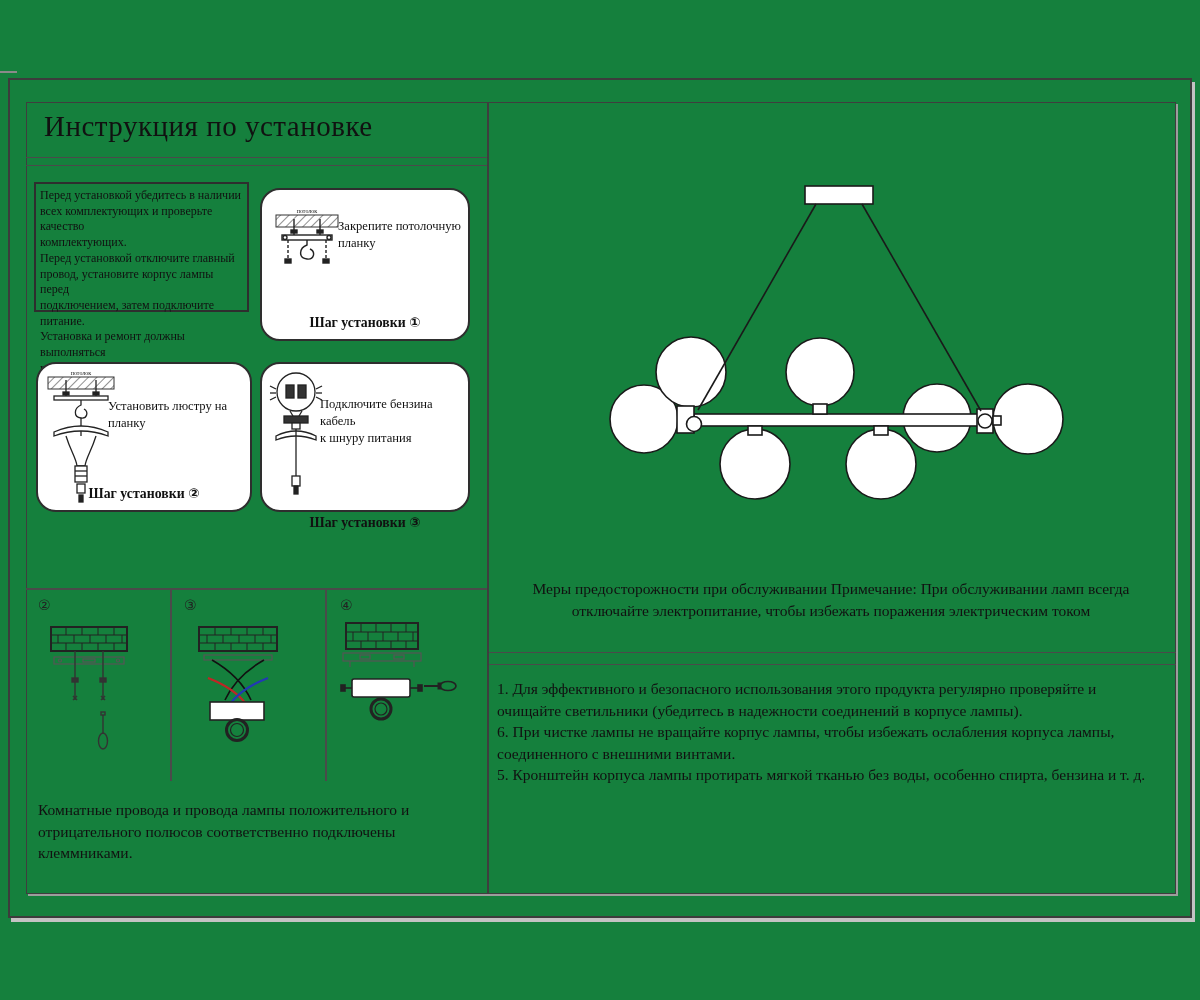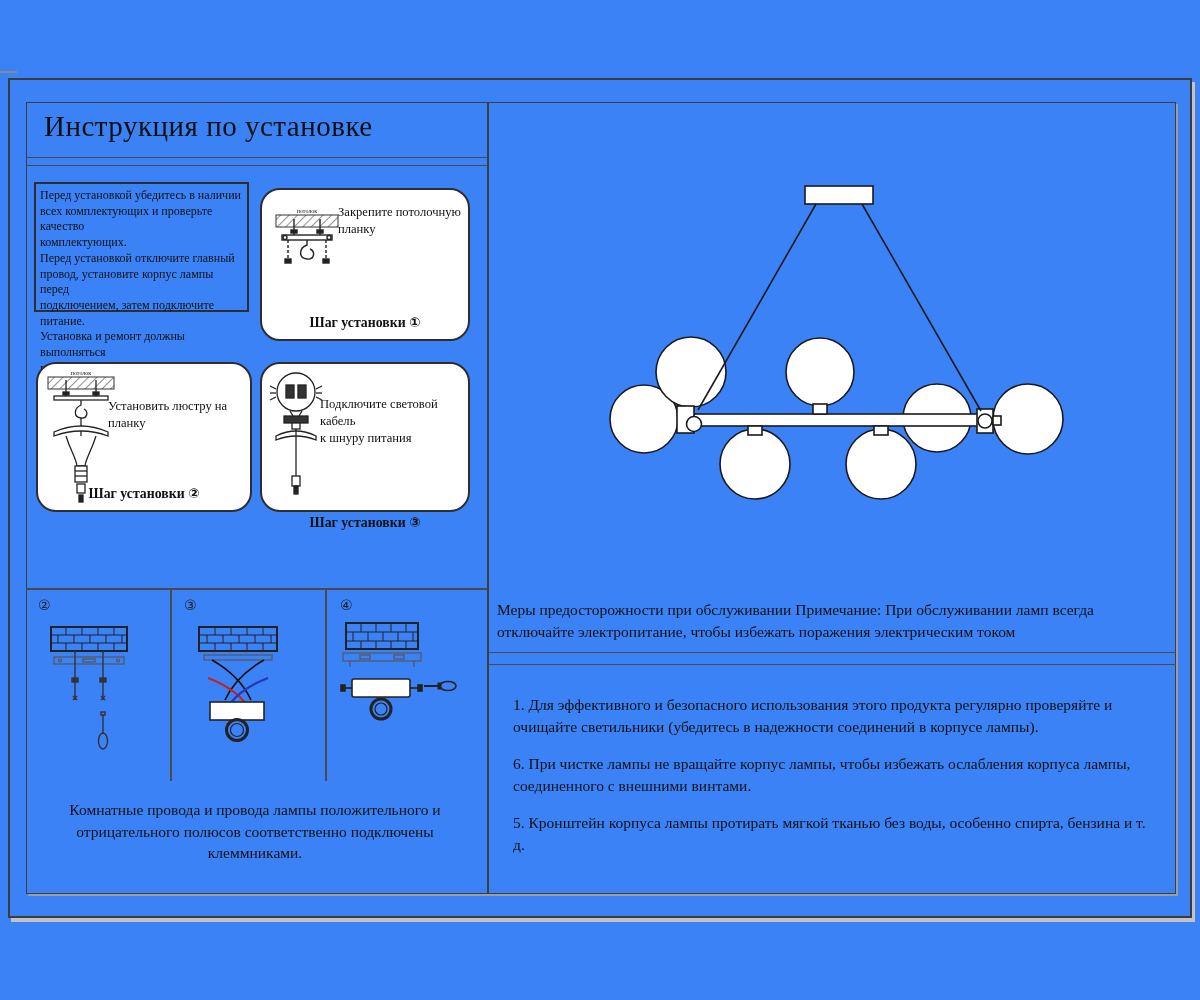--- a/index.html
+++ b/index.html
@@ -1,17 +1,17 @@
 <!DOCTYPE html>
 <html><head>
 <meta charset="utf-8">
 <style>
   html,body { margin:0; padding:0; background:#ffffff; }
   .page {
-    position:relative; width:1200px; height:1000px; background:#3b82f6;
+    position:relative; width:1200px; height:1000px; background:#15803d;
     font-family:"Liberation Serif","DejaVu Serif",serif; color:#111; overflow:hidden;
   }
   .abs { position:absolute; }
   .line { position:absolute; background:#4a4a4a; }
   .frame-outer {
     position:absolute; left:8px; top:78px; width:1184px; height:840px;
     border:2px solid #3c3c3c; box-shadow:3px 4px 0 0 #c3c3c3; box-sizing:border-box;
   }
   .frame-inner {
     position:absolute; left:26px; top:102px; width:1150px; height:792px;
@@ -28,29 +28,29 @@
     font-size:12px; line-height:15.7px; white-space:pre-line;
   }
   .step-box {
     position:absolute; border:2px solid #2e2e2e; border-radius:20px; box-sizing:border-box; background:#fff;
   }
   .step-text { position:absolute; font-size:12.6px; line-height:17px; white-space:pre-line; }
   .step-label { position:absolute; font-size:13.8px; text-align:center; white-space:nowrap;font-weight:bold; }
   .circled { font-family:"DejaVu Sans",sans-serif; font-size:13.5px; }
   .panel-num { position:absolute; font-family:"DejaVu Sans",sans-serif; font-size:14px; color:#222; }
   .caption {
-    position:absolute; left:38px; top:799px; width:434px; text-align:center;
+    position:absolute; left:38px; top:799px; width:434px; 
     font-size:15.5px; line-height:21.5px; white-space:pre-line;
   }
   .note {
-    position:absolute; left:497px; top:599px; width:668px;
-    font-size:15.5px; line-height:22px; white-space:pre-line;
+    position:absolute; left:497px; top:578px; width:668px;
+    font-size:15.5px; line-height:22px; white-space:pre-line;text-align:center;
   }
   .maint { position:absolute; left:497px; top:678px; width:676px; font-size:15.5px; line-height:21.5px; }
-  .maint p { margin:16px; white-space:pre-line; }
+  .maint p { margin:0; white-space:pre-line; }
   svg text { font-family:"Liberation Serif",serif; fill:#111; }
   svg { display:block; }
 </style>
 </head>
 <body>
 
 <div class="page">
 
   <div class="abs" style="left:0;top:71px;width:17px;height:2px;background:#8a8a8a;"></div>
 
@@ -89,21 +89,21 @@
       <rect x="10" y="29" width="50" height="5" fill="#fff"></rect>
       <circle cx="13" cy="31.5" r="2"></circle>
         <circle cx="57" cy="31.5" r="2"></circle>
       <path d="M35,34 v5 c-8,3 -9,13 0,14 c7,1 9,-7 3,-10"></path>
       <line x1="16" y1="34" x2="16" y2="53" stroke-dasharray="3,2"></line>
         <line x1="54" y1="34" x2="54" y2="53" stroke-dasharray="3,2"></line>
       <rect x="13" y="53" width="6" height="4" fill="#222"></rect>
         <rect x="51" y="53" width="6" height="4" fill="#222"></rect>
     </g>
   </svg>
-  <div class="step-text" style="left:338px;top:204px;width:130px;font-family:Liberation Serif, serif;">Закрепите потолочную
+  <div class="step-text" style="left:338px;top:218px;width:130px;font-family:Liberation Serif, serif;">Закрепите потолочную
 планку</div>
   <div class="step-label" style="left:270px;top:314px;width:190px;">
     <span>Шаг установки</span>
     <span class="circled">①</span>
   </div>
 
   <div class="step-box" style="left:36px;top:362px;width:216px;height:150px;"></div>
   <svg class="abs" style="left:46px;top:368px;" width="70" height="138" viewBox="0 0 70 138">
     <defs>
       <pattern id="h2" width="6" height="6" patternUnits="userSpaceOnUse" patternTransform="rotate(45)">
@@ -151,21 +151,21 @@
       <line x1="24" y1="45" x2="27" y2="50"></line>
         <line x1="36" y1="45" x2="33" y2="50"></line>
       <rect x="18" y="50" width="24" height="7" fill="#333"></rect>
       <rect x="26" y="57" width="8" height="6" fill="#fff"></rect>
       <path d="M10,70 Q30,60 50,70 L50,74 Q30,66 10,74 Z" fill="#fff"></path>
       <line x1="30" y1="63" x2="30" y2="110"></line>
       <rect x="26" y="110" width="8" height="10" fill="#fff"></rect>
       <rect x="28" y="120" width="4" height="8" fill="#222"></rect>
     </g>
   </svg>
-  <div class="step-text" style="left:320px;top:396px;width:150px;">Подключите световой кабель
+  <div class="step-text" style="left:320px;top:396px;width:150px;">Подключите бензина кабель
 к шнуру питания</div>
   <div class="step-label" style="left:268px;top:485px;width:194px;margin-top:29px;">
     <span>Шаг установки</span>
     <span class="circled">③</span>
   </div>
 
   <div class="line" style="left:26px;top:588px;width:461px;height:2px;"></div>
   <div class="line" style="left:170px;top:588px;width:2px;height:193px;"></div>
   <div class="line" style="left:325px;top:588px;width:2px;height:193px;"></div>
   <div class="panel-num" style="left:38px;top:597px;">②</div>

